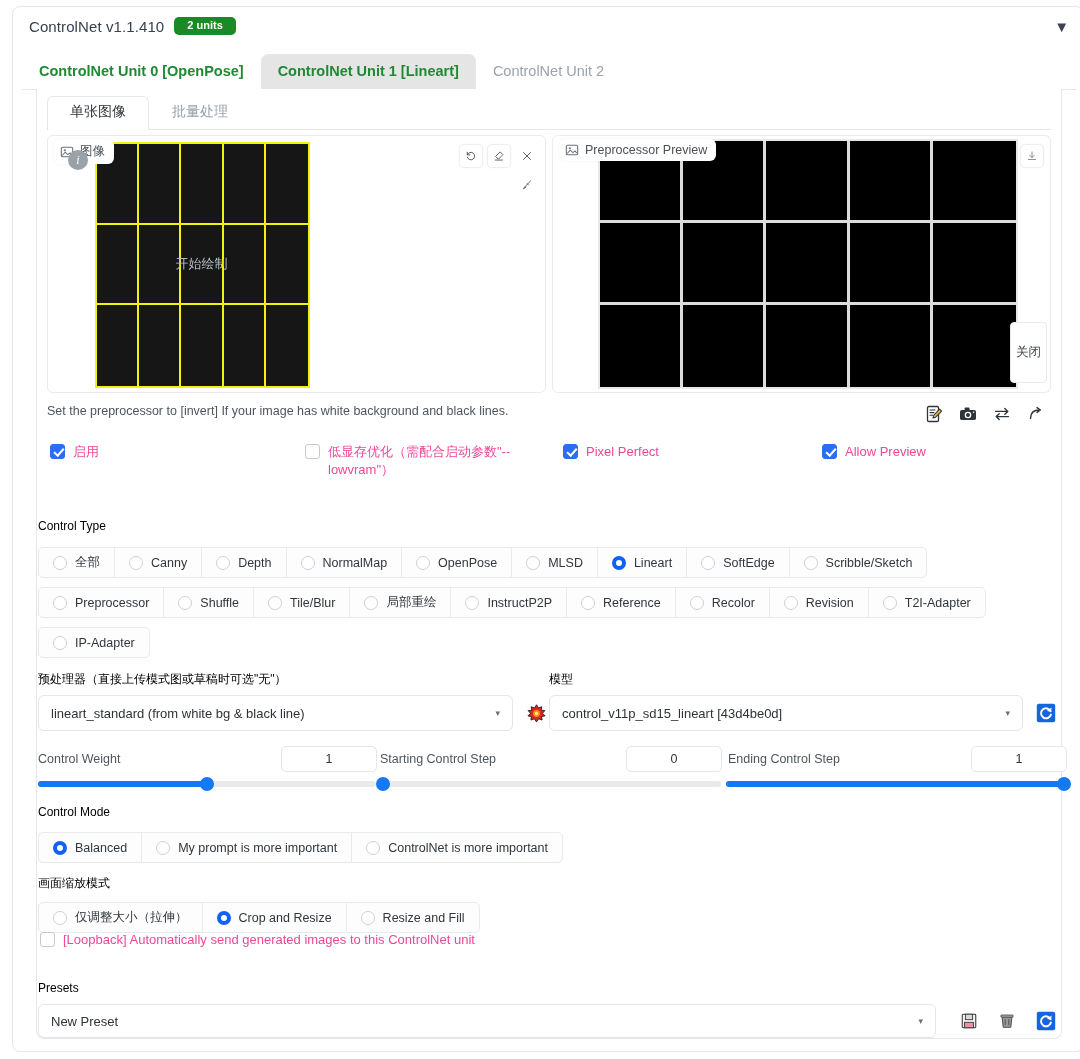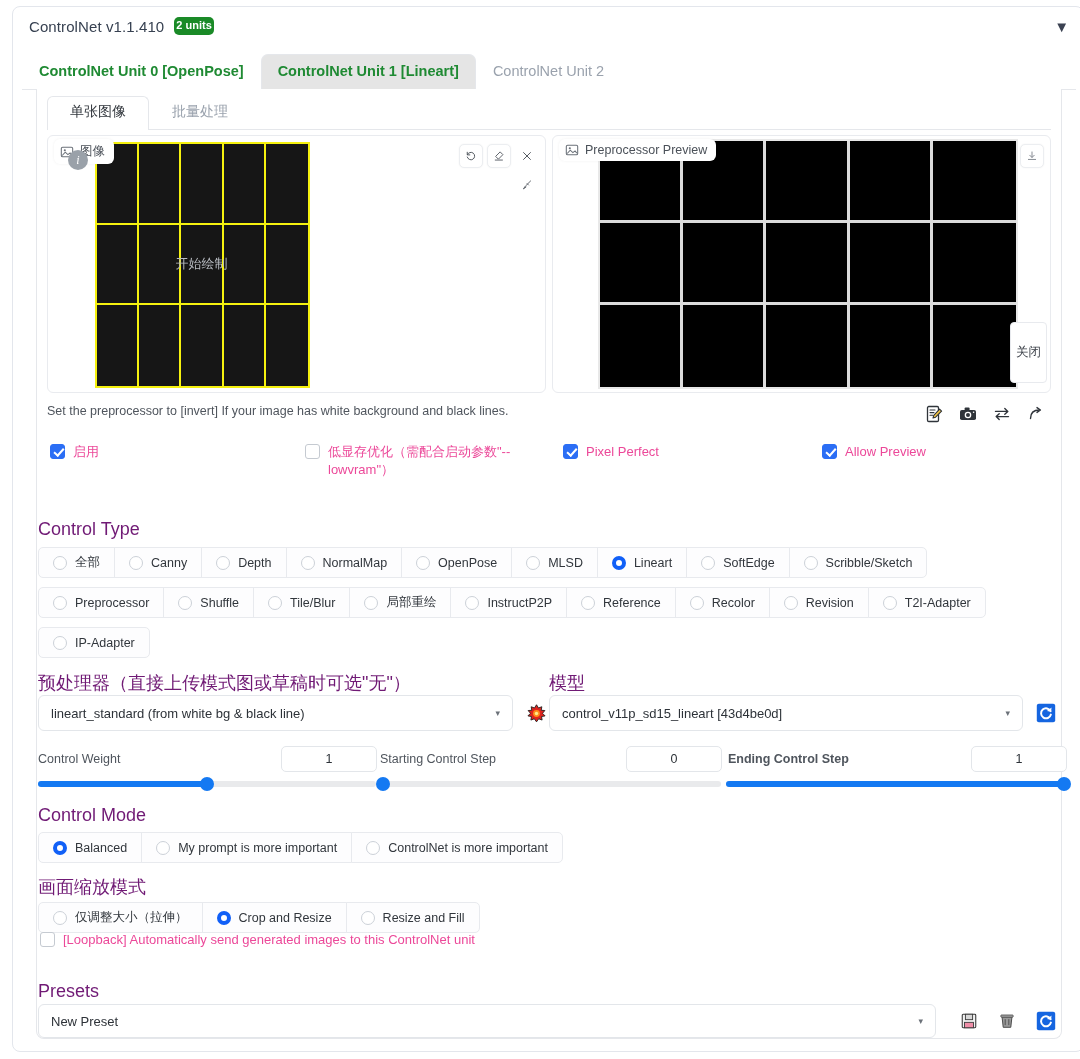--- a/index.html
+++ b/index.html
@@ -39,21 +39,21 @@
     font-size: 15px; color: #374151;
     letter-spacing: .1px;
   }
   .badge {
     margin-left: 10px;
     background: #1a8a27;
     color: #fff;
     font-size: 11px;
     font-weight: bold;
     border-radius: 5px;
-    padding: 3px 2px 4px;
+    padding: 3px 13px 4px;
     line-height: 1;
   }
   .acc-arrow {
     position: absolute;
     right: 14px; top: 12px;
     color: #3b4252;
     font-size: 15px;
     line-height: 1;
   }
   
@@ -317,22 +317,22 @@
     position: absolute;
     left: 4.5px; top: 1px;
     width: 3.5px; height: 8px;
     border: solid #fff;
     border-width: 0 2px 2px 0;
     transform: rotate(42deg);
   }
   
   .sec-label {
     position: absolute;
-    font-size: 18px;
-    color: #701a75;
+    font-size: 12px;
+    color: #000000;
   }
   .radio-pill {
     border: 1px solid #e8eaee;
     background: #fdfdfe;
     display: flex; align-items: center;
     gap: 8px;
     padding: 0 14px;
     height: 31px;
     box-sizing: border-box;
     font-size: 12.5px;
@@ -731,21 +731,21 @@
       <span class="knob" style="left:50%;"></span>
     </div>
 
     <div class="slider-label" style="left:367px; top:745px;">Starting Control Step</div>
     <div class="num-box" style="left:613px; top:739px;">0</div>
     <div class="track" style="left:370px; top:774px; width:338px;">
       <span class="fill" style="width:0%;"></span>
       <span class="knob" style="left:0%;"></span>
     </div>
 
-    <div class="slider-label" style="left:715px; top:745px;font-weight:bold;">Ending Control Step</div>
+    <div class="slider-label" style="left:715px; top:745px;">Ending Control Step</div>
     <div class="num-box" style="left:958px; top:739px;">1</div>
     <div class="track" style="left:713px; top:774px; width:338px;">
       <span class="fill" style="width:100%;"></span>
       <span class="knob" style="left:100%;"></span>
     </div>
 
     <div class="sec-label" style="left:25px; top:798px;">Control Mode</div>
     <div class="ct-rowwrap" style="left:25px; top:825px;">
       <div class="radio-pill">
           <span class="rdo on"></span>

